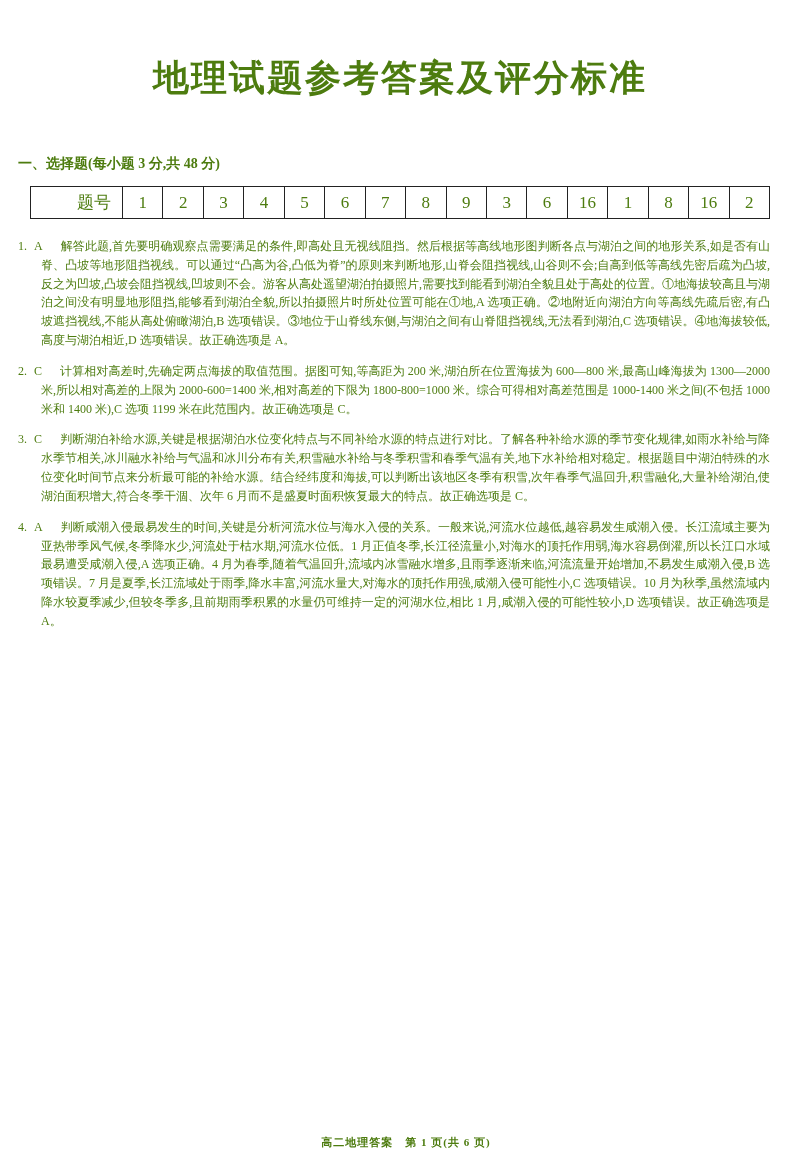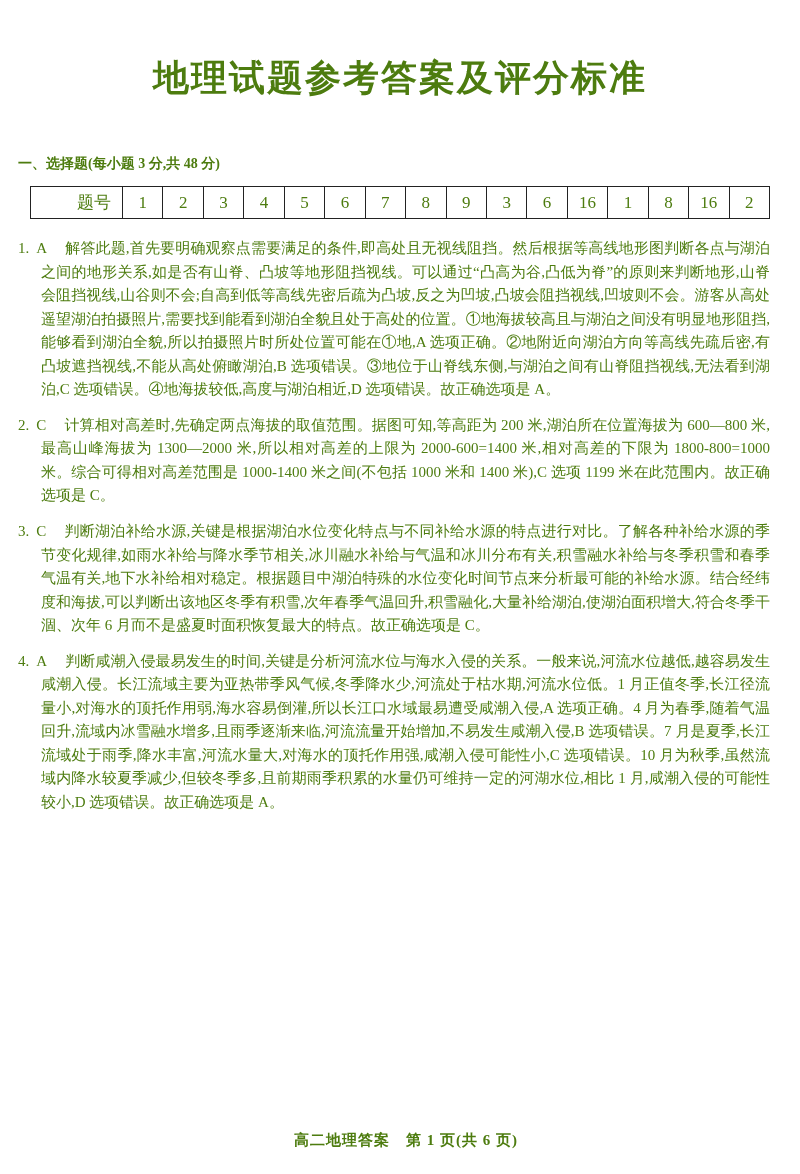--- a/index.html
+++ b/index.html
@@ -52,37 +52,37 @@
     width: 56px;
     padding-left: 35px;
   }
   .explanations {
     margin-left: -12px;
   }
   .exp {
     margin: 12px 0 11px 0;
     padding-left: 23px;
     text-indent: -23px;
-    font-size: 15px;
+    font-size: 12px;
     line-height: 1.57;
     text-align: justify;
   }
   .exp-num {
     margin-right: 7px;
   }
   .exp-ans {
     margin-right: 18px;
   }
   .page-footer {
     position: absolute;
     left: 12px;
     right: 0;
     bottom: 24px;
     text-align: center;
-    font-size: 15px;
+    font-size: 11px;
     font-weight: bold;
     letter-spacing: 1px;
   }
 </style>
 </head>
 <body>
 
 <div class="page">
 
   <h1 class="doc-title">地理试题参考答案及评分标准</h1>

